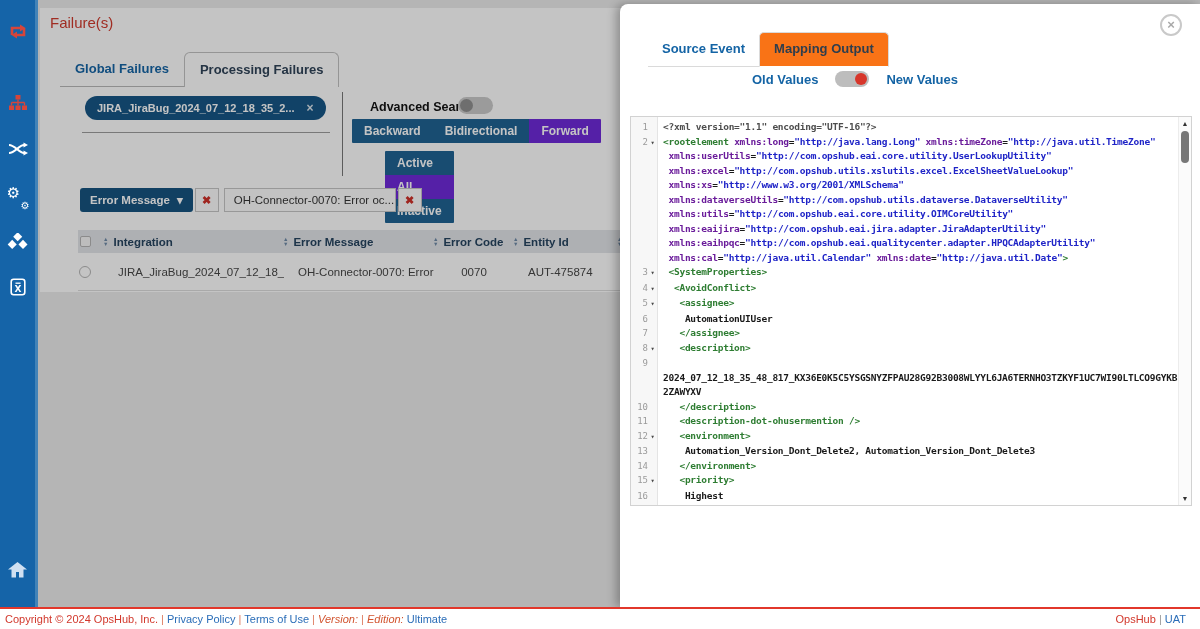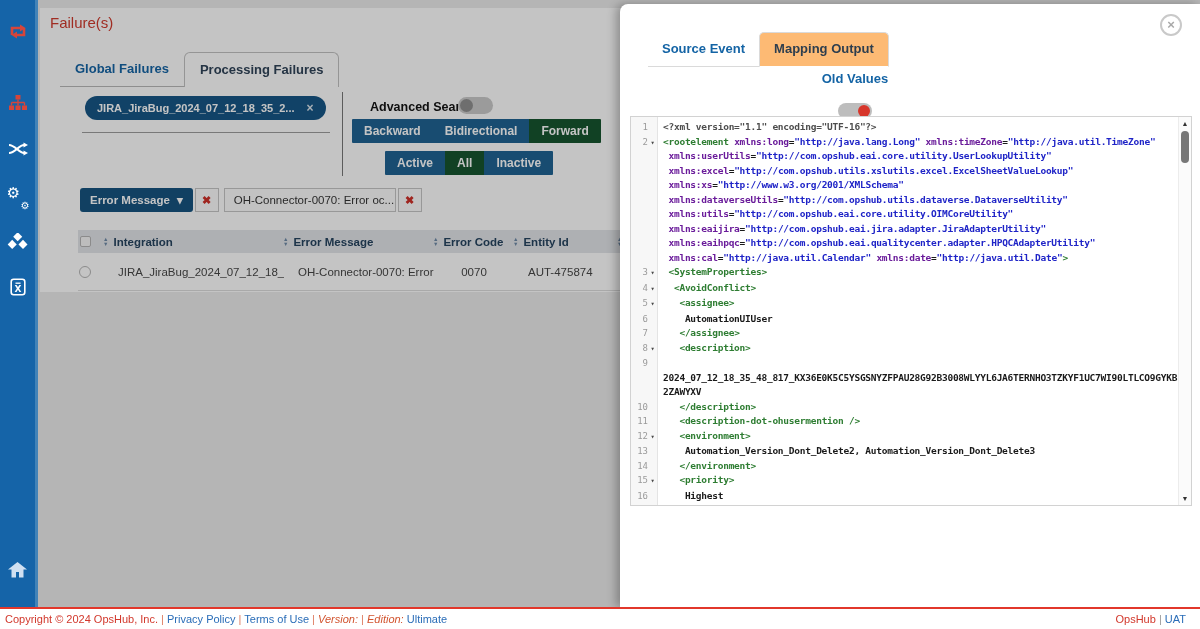--- a/index.html
+++ b/index.html
@@ -27,23 +27,23 @@
           padding:5px 12px; border-radius:13px; display:flex; gap:12px; align-items:center; }
   .chip .x { font-size:12px; opacity:.85; cursor:pointer; }
   .chip-line { position:absolute; left:42px; top:124px; width:248px; border-top:1px solid #9d9d9d; }
   .vdiv { position:absolute; left:302px; top:84px; height:84px; border-left:1px solid #777; }
   .adv-label { position:absolute; left:330px; top:92px; font-size:12.5px; font-weight:bold; color:#111; }
   .adv-toggle { position:absolute; left:418px; top:89px; width:35px; height:17px; background:#c9c9c9;
                 border-radius:9px; cursor:pointer; }
   .adv-toggle .knob { position:absolute; left:2px; top:2px; width:13px; height:13px; border-radius:50%; background:#8f8f8f; }
   .btn-group { position:absolute; display:flex; border-radius:1px; overflow:hidden; }
   .btn-group.dir { left:312px; top:111px; }
-  .btn-group.state { left:345px; top:143px; }
+  .btn-group.state { left:345px; top:143px;flex-direction:column; }
   .grp-btn { padding:5px 12px; font-size:12px; font-weight:bold; color:#fff; background:#1d6293; cursor:pointer; }
-  .grp-btn.sel { background:#14532d; }
+  .grp-btn.sel { background:#6d28d9; }
   .filter-row { position:absolute; left:40px; top:180px; display:flex; align-items:stretch; }
   .f-field { background:#14527f; color:#fff; font-size:11.5px; font-weight:bold; padding:5px 10px; border-radius:3px;
              display:flex; gap:7px; align-items:center; cursor:pointer; }
   .f-x { width:24px; background:#fdfdfd; border:1px solid #c6c6c6; color:#cf2e27; font-weight:bold; font-size:11px;
          display:flex; align-items:center; justify-content:center; margin-left:2px; cursor:pointer; }
   .f-val { background:#fdfdfd; border:1px solid #c6c6c6; font-size:11.5px; color:#333; padding:5px 9px; margin-left:5px;
            width:172px; white-space:nowrap; overflow:hidden; }
   .thead { position:absolute; left:38px; top:222px; right:0; height:23px; background:#e2e5e9; display:flex;
            align-items:center; font-size:11.5px; font-weight:bold; color:#24425e; }
   .hcell, .rcell { display:flex; align-items:center; white-space:nowrap; overflow:hidden; flex:none; }
@@ -55,23 +55,23 @@
   .dim { position:absolute; left:38px; right:0; top:0; bottom:22px; background:rgba(10,10,10,0.24); z-index:5; }
 
   
   .panel { position:absolute; left:620px; top:4px; right:0; bottom:22px; background:#fff; border-radius:8px 0 0 0;
            box-shadow:-4px 0 10px rgba(0,0,0,0.28); z-index:10; }
   .close-btn { position:absolute; right:18px; top:10px; width:22px; height:22px; border:2px solid #c9c9c9;
                border-radius:50%; color:#a8a8a8; font-weight:bold; font-size:13px; line-height:18px; text-align:center; cursor:pointer; }
   .ptabs { position:absolute; left:28px; top:28px; display:flex; align-items:flex-end; border-bottom:1px solid #dadada; }
   .ptab { padding:8px 14px 10px; font-size:13px; font-weight:bold; color:#1464a5; cursor:pointer; }
   .ptab.active { border:1px solid #dadada; border-bottom:1px solid #fff; margin-bottom:-1px; border-radius:5px 5px 0 0;
-                 background:#fdba74; color:#2e3e4e; }
+                 background:#f97316; color:#2e3e4e; }
   .values-row { position:absolute; left:0; right:110px; top:67px; display:flex; justify-content:center; gap:17px;
-                align-items:center; font-size:13px; font-weight:bold; color:#1464a5;flex-direction:column; }
+                align-items:center; font-size:13px; font-weight:bold; color:#1464a5; }
   .vtoggle { width:34px; height:16px; background:#bdbdbd; border-radius:8px; position:relative; cursor:pointer; }
   .vtoggle .knob { position:absolute; right:2px; top:2px; width:12px; height:12px; border-radius:50%; background:#d7362b; }
   .hint { position:absolute; left:8px; top:96px; font-size:8.3px; color:#1a1a1a; display:flex; align-items:center;
           gap:3px; white-space:nowrap; letter-spacing:-0.1px; }
   .info-dot { width:9px; height:9px; border-radius:50%; background:#1a1a1a; color:#fff; font-size:7px; font-weight:bold;
               line-height:9px; text-align:center; flex:none; }
 
   
   .editor { position:absolute; left:10px; top:112px; right:8px; height:390px; border:1px solid #d2d2d2; background:#fff; overflow:hidden; }
   .gutter-bg { position:absolute; left:0; top:0; bottom:0; width:27px; background:#f7f7f7; border-right:1px solid #e4e4e4; }

